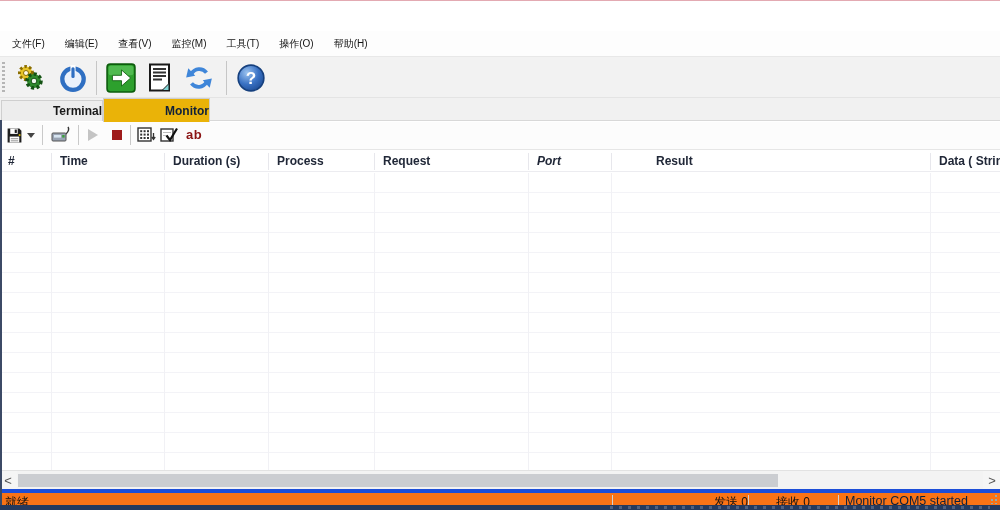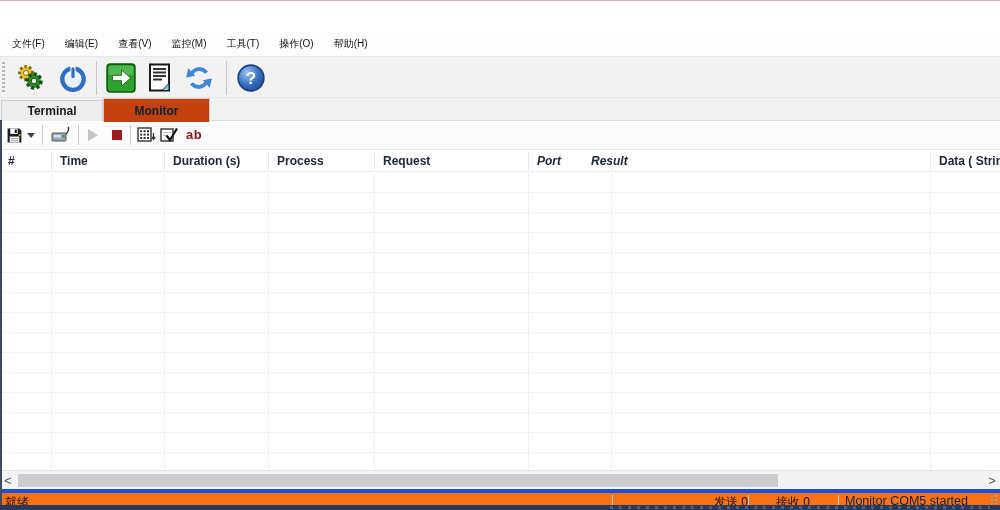--- a/index.html
+++ b/index.html
@@ -27,23 +27,23 @@
 
   
   .toolbar { position:absolute; top:55px; left:0; right:0; height:42px; background:#f2f2f2; border-top:1px solid #e8e8e8; border-bottom:1px solid #e4e4e4; }
   .gripper { position:absolute; left:2px; top:5px; width:3px; height:32px;
     background:repeating-linear-gradient(to bottom,#b5b5b5 0 2px,transparent 2px 4px); }
   .tb-icon { position:absolute; top:6px; width:30px; height:30px; }
   .tb-sep { position:absolute; top:4px; width:1px; height:34px; background:#c6c6c6; }
 
   
   .tabstrip { position:absolute; top:97px; left:0; right:0; height:23px; background:#f1f1f1; border-bottom:1px solid #d8d8d8; }
-  .tab { position:absolute; display:flex; align-items:center; justify-content:center; font-size:12px; font-weight:600; }
+  .tab { position:absolute; display:flex; align-items:center; justify-content:flex-end; font-size:12px; font-weight:600; }
   .tab-terminal { left:1px; top:2px; width:102px; height:21px; background:#ededed; border:1px solid #cfcfcf; border-bottom:none; color:#1a1a1a; }
-  .tab-monitor { left:103px; top:0; width:107px; height:24px; background:#c2410c; border:1px solid #cfcfcf; border-bottom:none; color:#10203a; z-index:3; }
+  .tab-monitor { left:103px; top:0; width:107px; height:24px; background:#eab308; border:1px solid #cfcfcf; border-bottom:none; color:#10203a; z-index:3; }
 
   
   .subtoolbar { position:absolute; top:121px; left:0; right:0; height:27px; background:#fcfcfc; }
   .st-item { position:absolute; }
   .st-sep { position:absolute; top:3px; width:1px; height:20px; background:#c9c9c9; }
   .drop-arrow { width:0; height:0; border-left:4px solid transparent; border-right:4px solid transparent; border-top:5px solid #444; }
   .play-tri { width:0; height:0; border-top:6px solid transparent; border-bottom:6px solid transparent; border-left:10px solid #c4c4c4; }
   .stop-sq { width:10px; height:10px; background:#9e1b1b; }
   .ab-label { font-size:13px; font-weight:bold; color:#8b1515; letter-spacing:0.5px; }
 
@@ -217,21 +217,21 @@
       <div class="th" style="left: 52px; width: 113px;">Time</div>
       <div class="vline-h" style="left: 164px;"></div>
       <div class="th" style="left: 165px; width: 104px;">Duration (s)</div>
       <div class="vline-h" style="left: 268px;"></div>
       <div class="th" style="left: 269px; width: 106px;">Process</div>
       <div class="vline-h" style="left: 374px;"></div>
       <div class="th" style="left: 375px; width: 154px;">Request</div>
       <div class="vline-h" style="left: 528px;"></div>
       <div class="th" style="left: 529px; width: 83px; font-style: italic;">Port</div>
       <div class="vline-h" style="left: 611px;"></div>
-      <div class="th" style="left: 583px; width: 319px; font-style: italic;">Result</div>
+      <div class="th" style="left: 648px; width: 319px;">Result</div>
       <div class="vline-h" style="left: 930px;"></div>
       <div class="th" style="left: 931px; width: 150px;">Data ( Strin</div>
     </div>
 
   <div class="tbody">
       <div class="vline-b" style="left: 51px;"></div>
       <div class="vline-b" style="left: 164px;"></div>
       <div class="vline-b" style="left: 268px;"></div>
       <div class="vline-b" style="left: 374px;"></div>
       <div class="vline-b" style="left: 528px;"></div>

